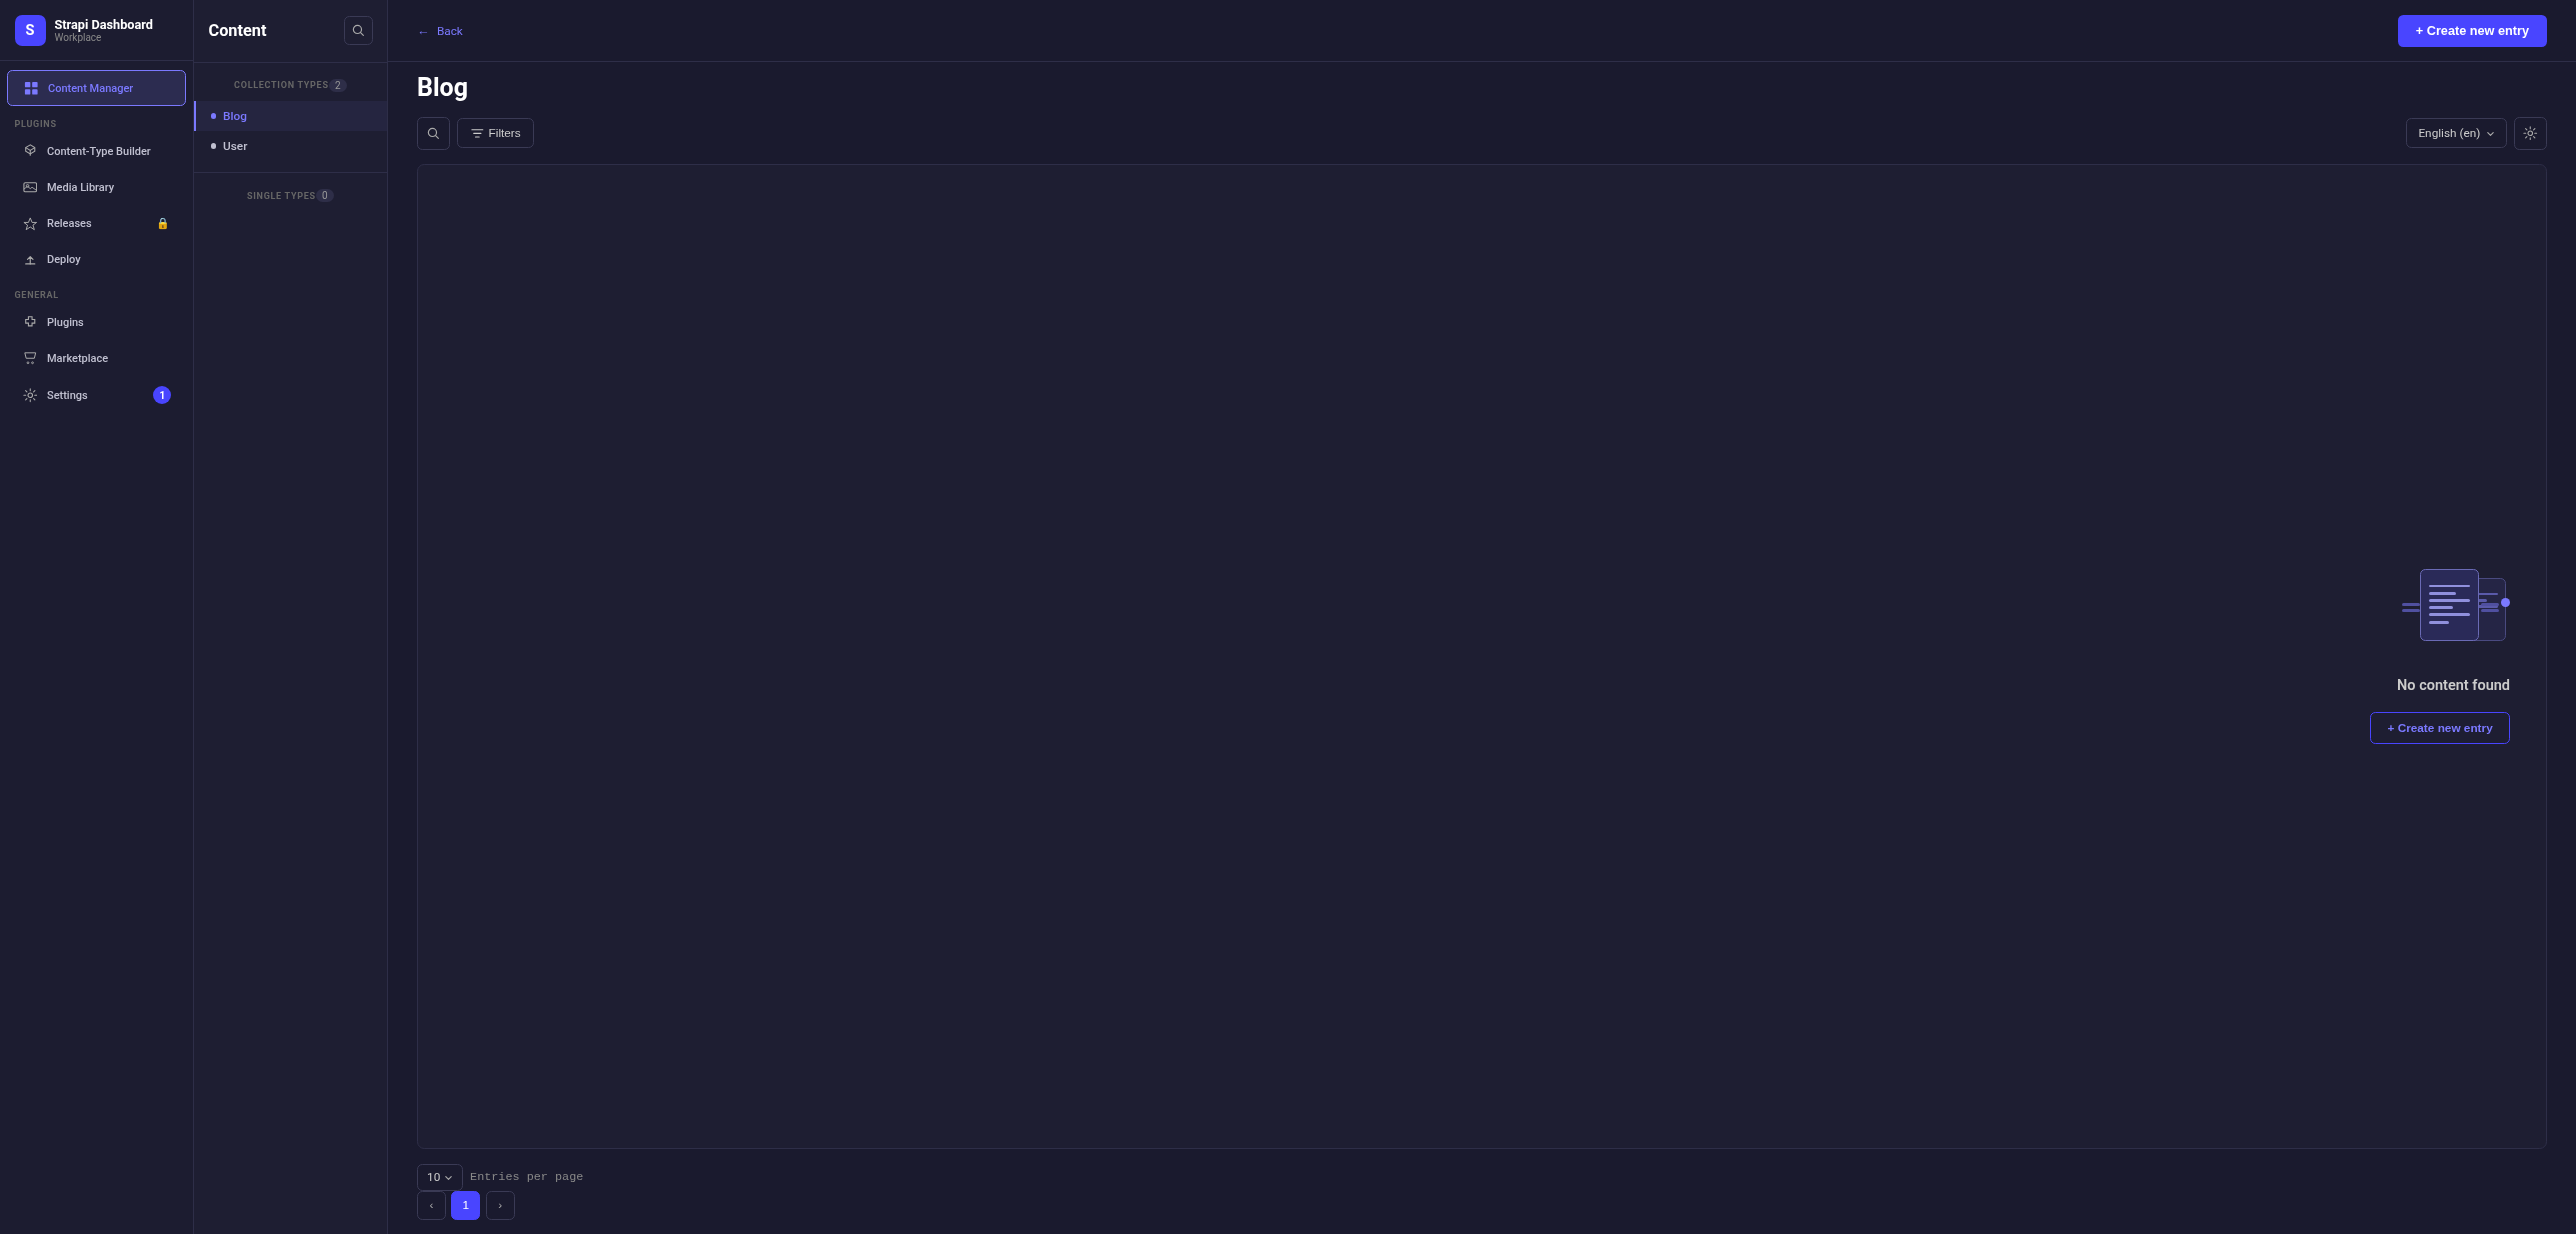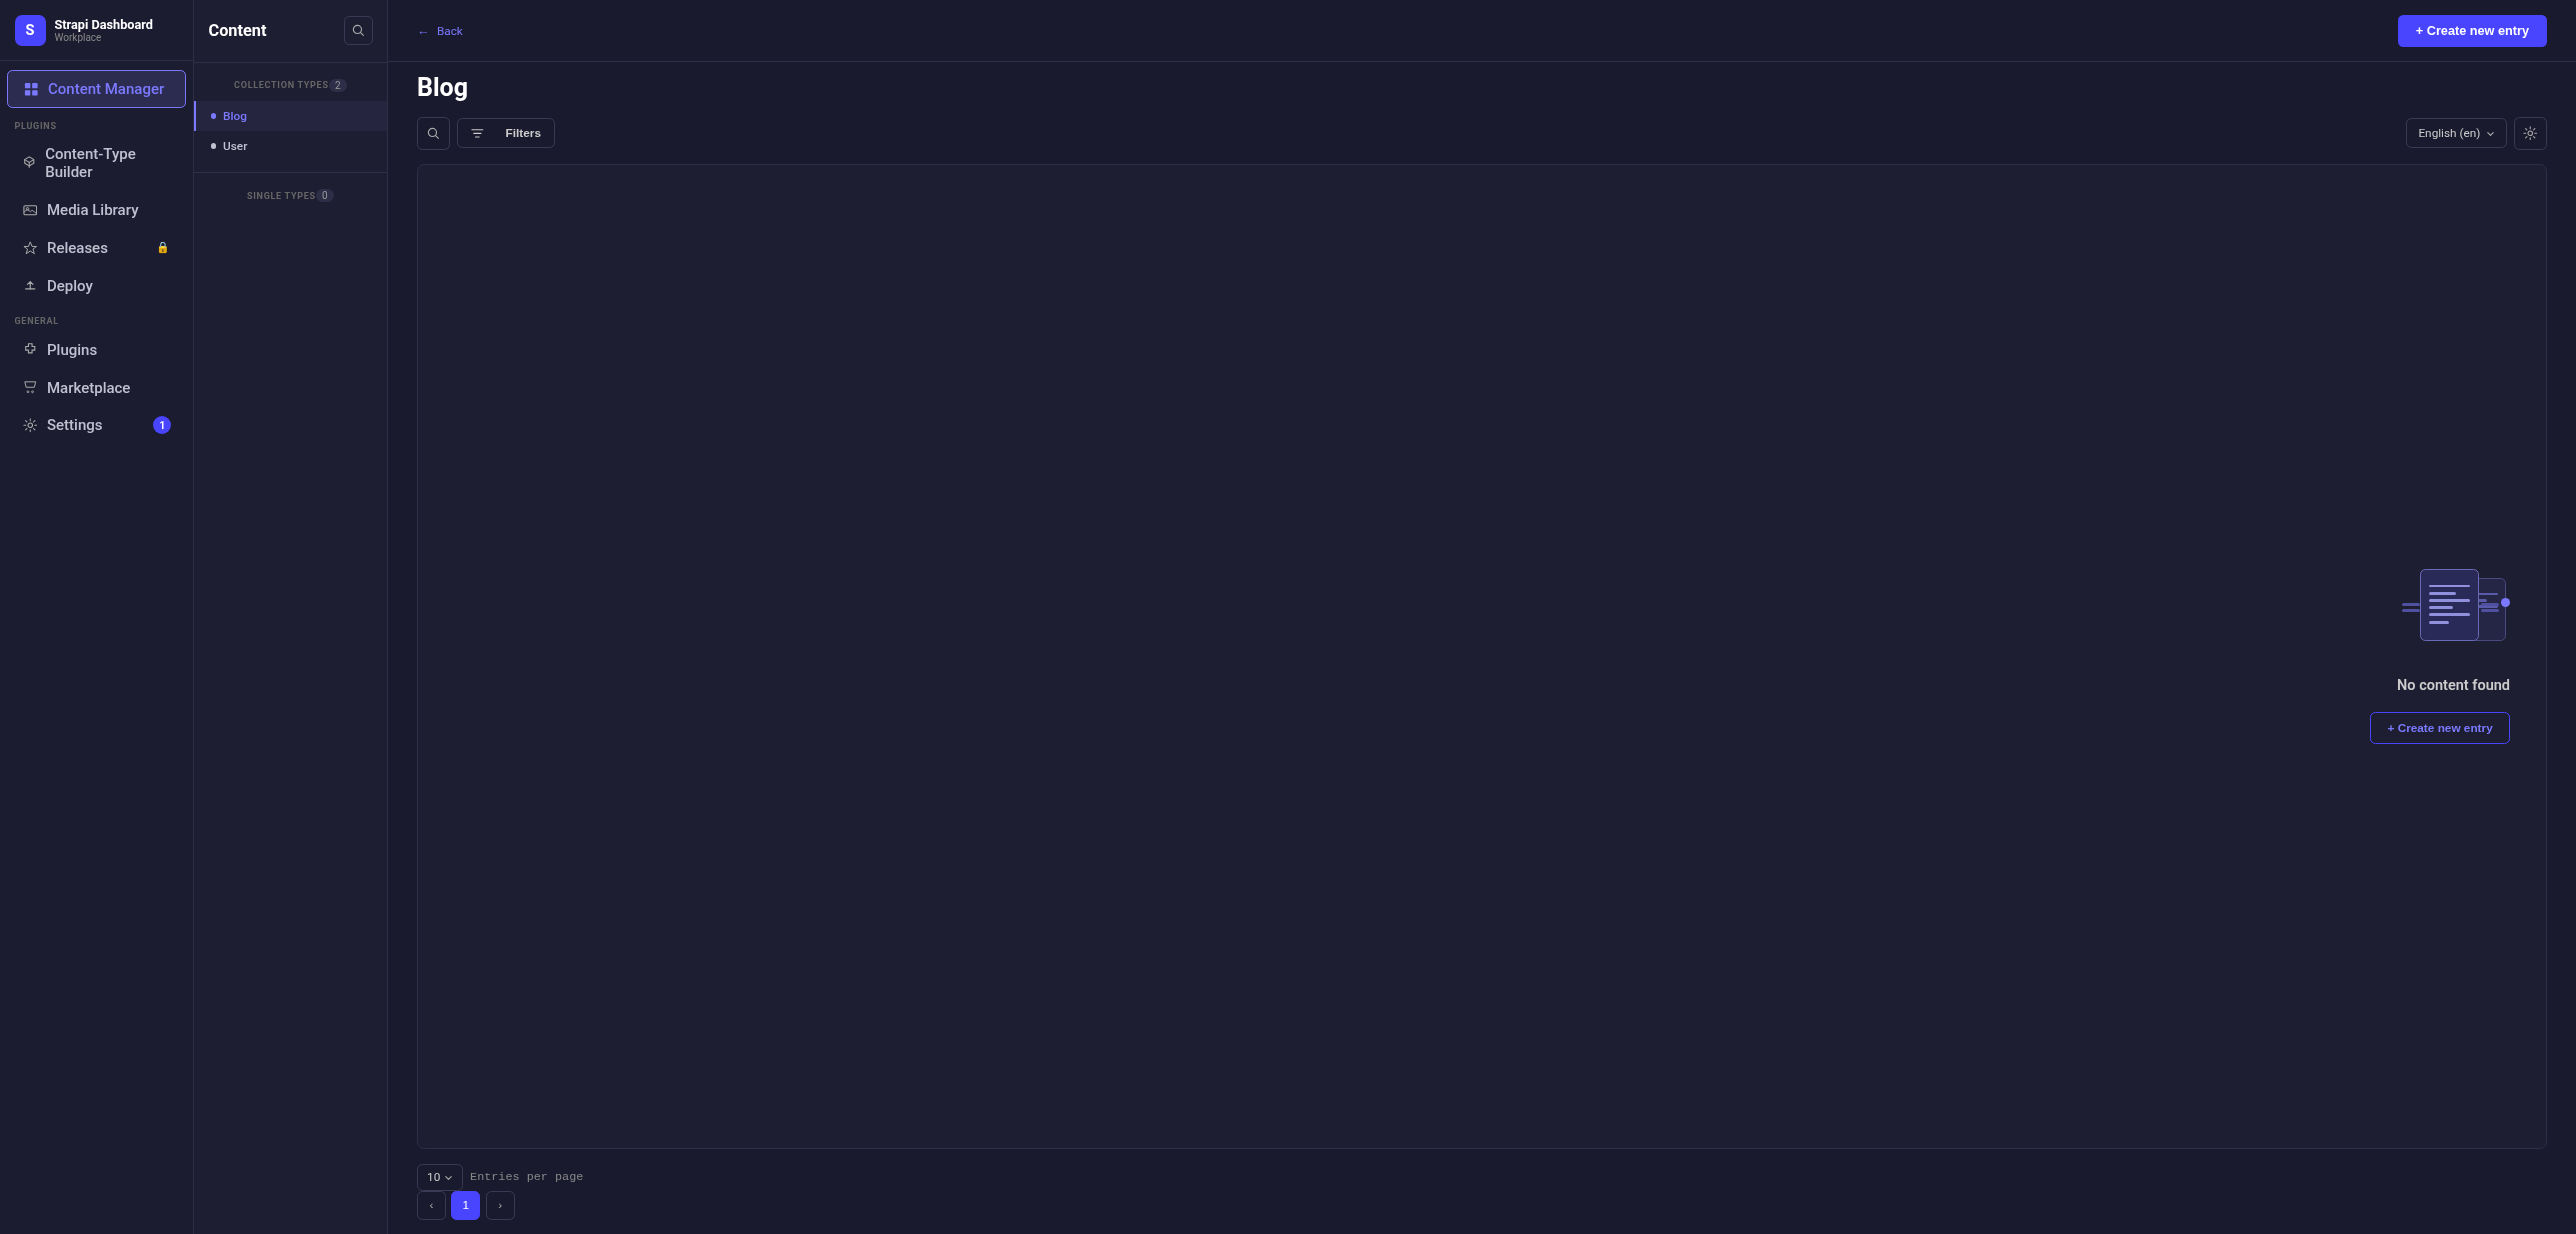--- a/index.html
+++ b/index.html
@@ -65,21 +65,21 @@
       border: 1.8px solid #7b79ff;
     }
     .sidebar-item .item-icon {
       width: 16.3px;
       height: 16.3px;
       display: flex;
       align-items: center;
       justify-content: center;
       font-size: 14.5px;
     }
-    .sidebar-item .item-label { font-size: 15px; font-weight: 500; }
+    .sidebar-item .item-label { font-size: 11px; font-weight: 500; }
     .sidebar-item .badge {
       margin-left: auto;
       background: #4945ff;
       color: white;
       border-radius: 50%;
       width: 18px;
       height: 18px;
       display: flex;
       align-items: center;
       justify-content: center;
@@ -256,29 +256,28 @@
       cursor: pointer;
       display: flex;
       align-items: center;
       justify-content: center;
       font-size: 12.7px;
     }
 
     .filter-btn {
       display: flex;
       align-items: flex-end;
-      gap: 22px;
+      gap: 5px;
       padding: 7.2px 12.7px;
       border-radius: 5.4px;
       border: 0.9px solid #3a3a55;
       background: transparent;
       color: #ccc;
       font-size: 11.8px;
       cursor: pointer;
-      font-weight: bold;
     }
 
     .locale-select {
       display: flex;
       align-items: center;
       gap: 5.4px;
       padding: 7.2px 11px;
       border-radius: 5.4px;
       border: 0.9px solid #3a3a55;
       background: transparent;

